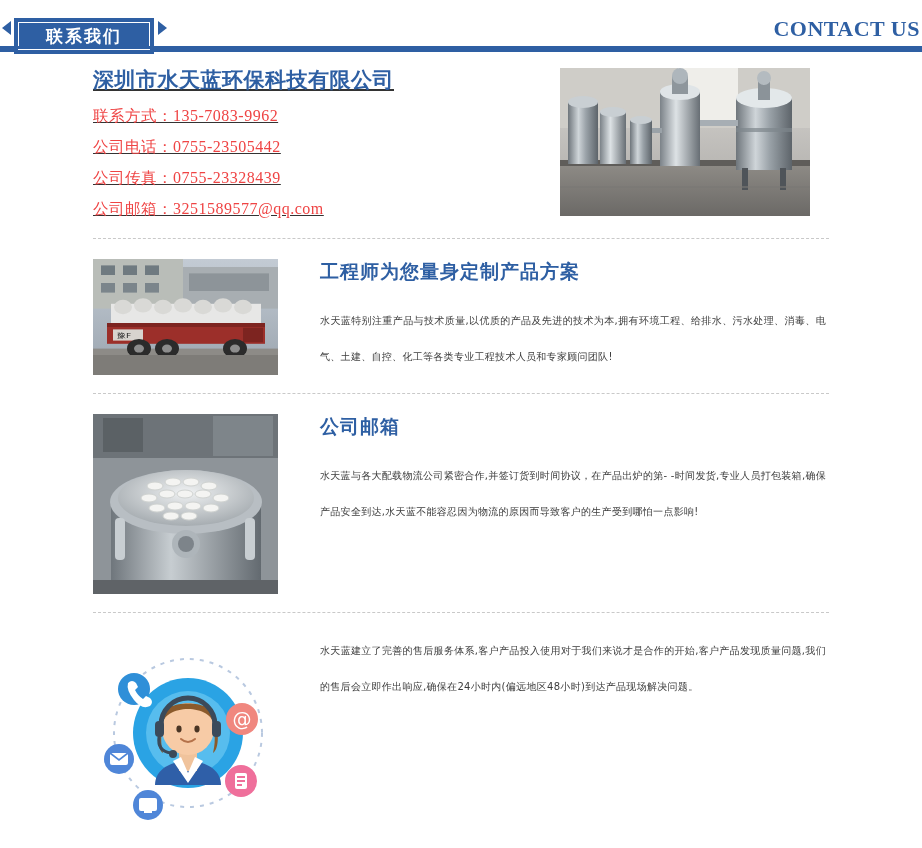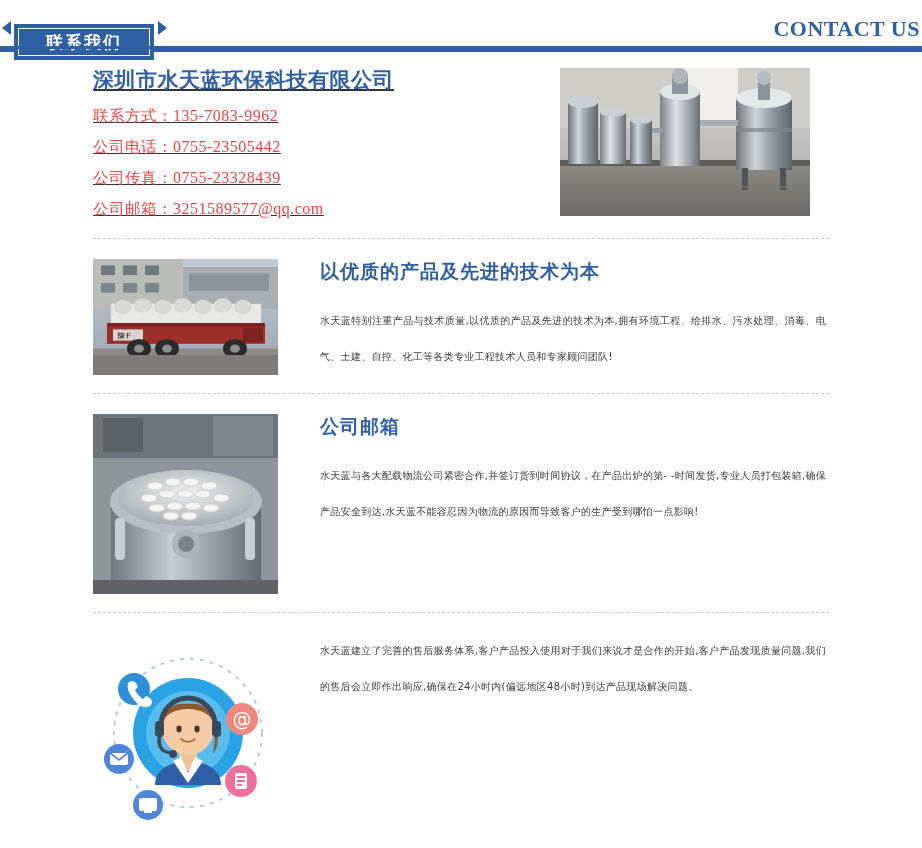--- a/index.html
+++ b/index.html
@@ -27,21 +27,21 @@
     position: absolute;
     left: 0;
     bottom: 0;
     width: 100%;
     height: 3px;
     background: #2e5fa3;
   }
   .tab {
     position: absolute;
     left: 14px;
-    top: 24px;
+    top: 18px;
     width: 140px;
     height: 36px;
     background: #2e5fa3;
     border: 2px solid #2e5fa3;
     box-sizing: border-box;
     display: flex;
     align-items: center;
     justify-content: center;
   }
   .tab-inner {
@@ -325,21 +325,21 @@
       <circle cx="46" cy="112" r="12" fill="#2b2b2b"></circle>
         <circle cx="46" cy="112" r="5" fill="#8d8d8d"></circle>
       <circle cx="74" cy="112" r="12" fill="#2b2b2b"></circle>
         <circle cx="74" cy="112" r="5" fill="#8d8d8d"></circle>
       <circle cx="142" cy="112" r="12" fill="#2b2b2b"></circle>
         <circle cx="142" cy="112" r="5" fill="#8d8d8d"></circle>
       <rect x="0" y="120" width="185" height="25" fill="#7e7c78"></rect>
     </svg>
   </div>
   <div class="feature-text">
-    <div class="feature-title">以优质的产品及先进的技术为本</div>
+    <div class="feature-title">工程师为您量身定制产品方案</div>
     <div class="feature-body">水天蓝特别注重产品与技术质量,以优质的产品及先进的技术为本,拥有环境工程、给排水、污水处理、消毒、电气、土建、自控、化工等各类专业工程技术人员和专家顾问团队!</div>
   </div>
 </div>
 
 <div class="divider"></div>
 
 <div class="feature tall">
   <div class="feature-img">
     <svg class="photo" viewBox="0 0 185 180" preserveAspectRatio="none">
       <defs>

